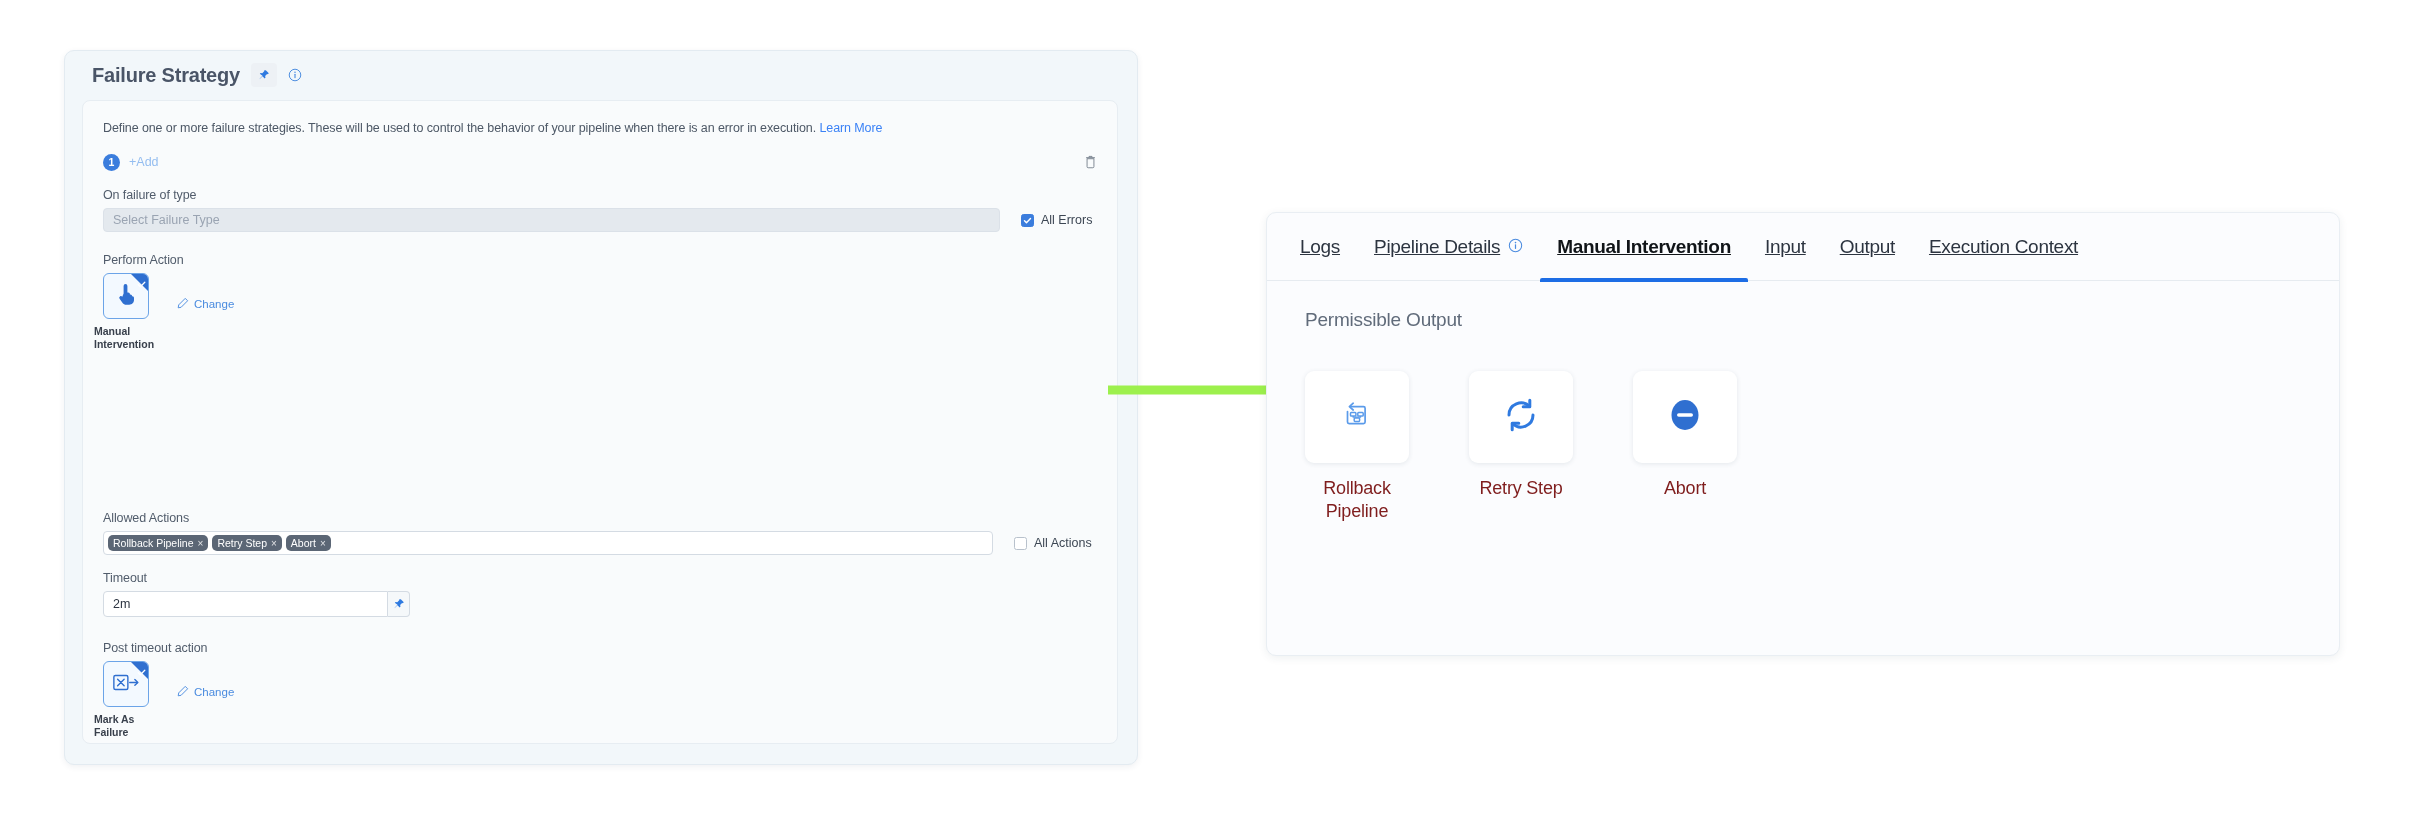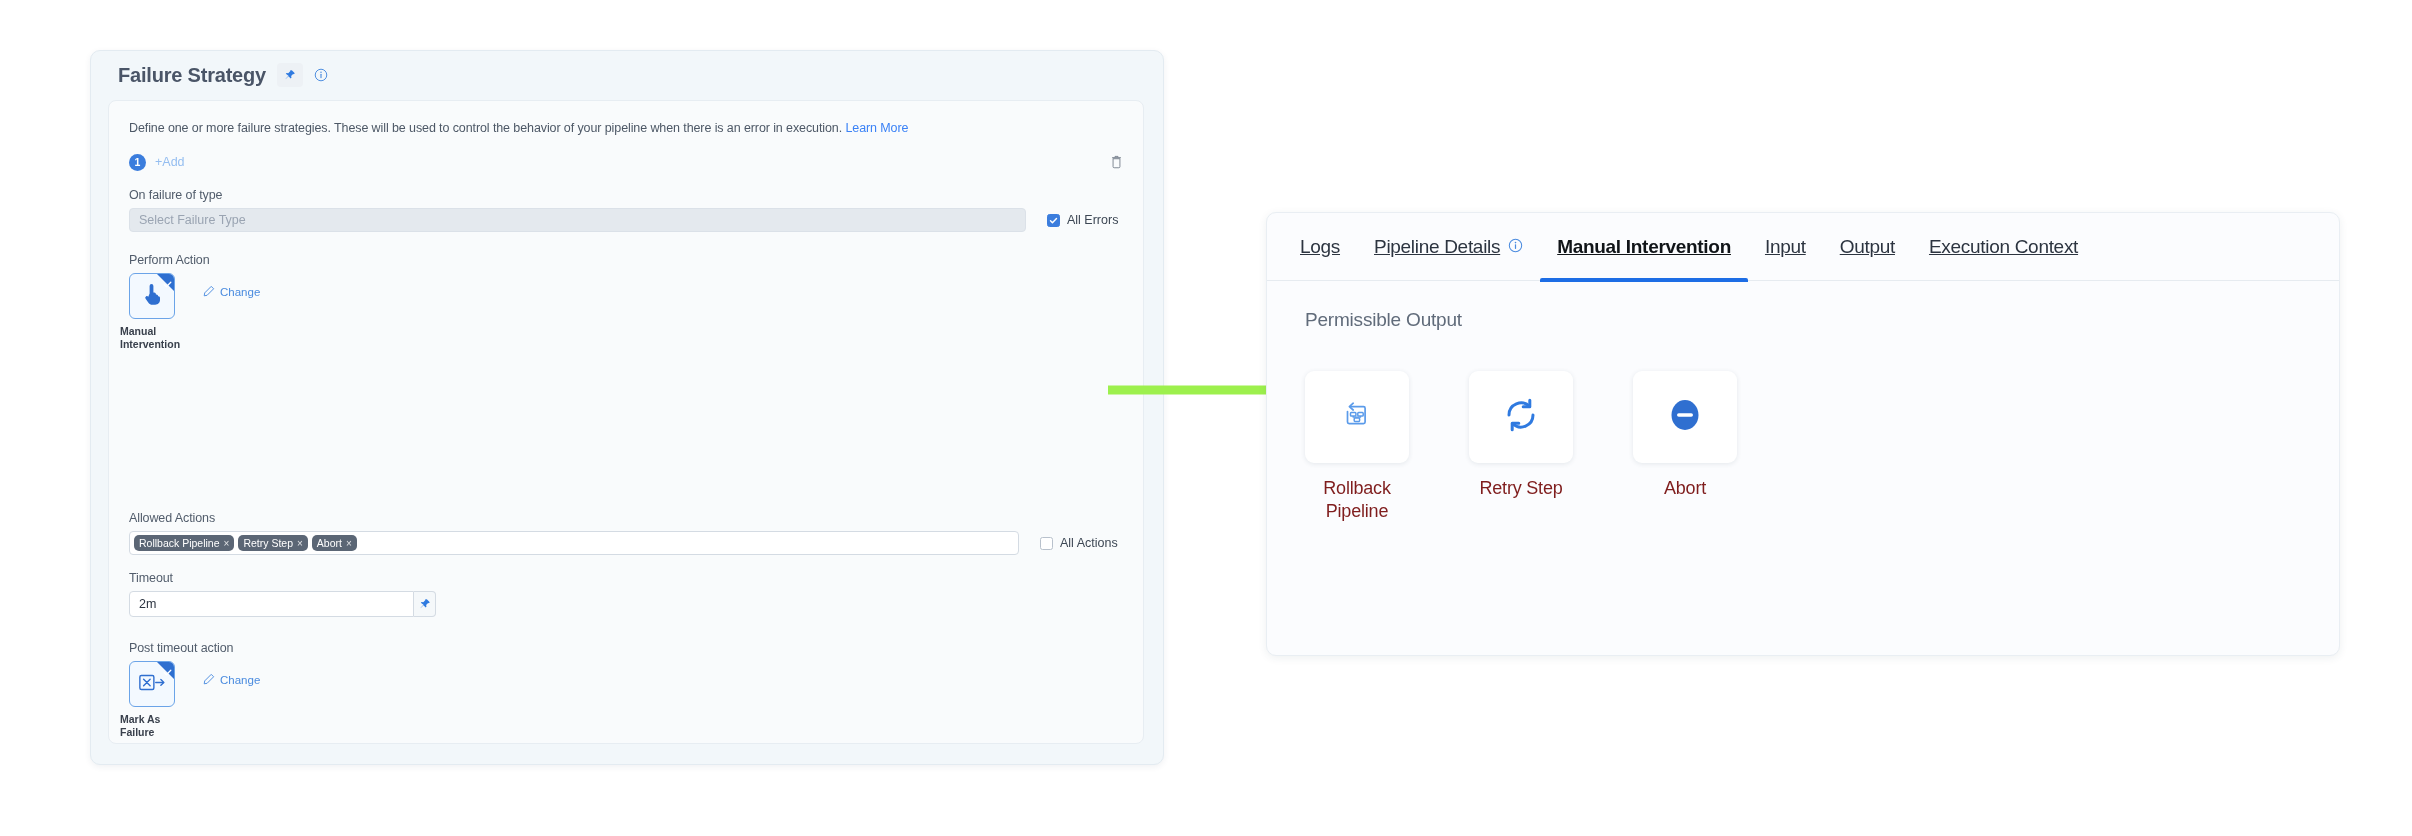--- a/index.html
+++ b/index.html
@@ -12,21 +12,21 @@
     background: #ffffff;
     font-family: "Liberation Sans", sans-serif;
     position: relative;
     overflow: hidden;
     -webkit-font-smoothing: antialiased;
   }
 
   
   .failure-card {
     position: absolute;
-    left: 90px;
+    left: 64px;
     top: 50px;
     width: 1074px;
     height: 715px;
     background: #f2f7fa;
     border: 1px solid #e3ebf1;
     border-radius: 10px;
     box-shadow: 0 2px 6px rgba(40,60,80,0.07);
     box-sizing: border-box;
   }
   .card-header {
@@ -198,21 +198,21 @@
     font-weight: bold;
     color: #39404c;
     line-height: 1.23;
     width: 62px;
     margin-left: -9px;
   }
   .change-link {
     display: flex;
     align-items: center;
     gap: 5px;
-    margin-top: 10px;
+    margin-top: 22px;
     cursor: pointer;
   }
   .change-text { font-size: 11.5px; color: #4a8bdf; }
 
   .sec-allowed { position: absolute; left: 20px; top: 410px; width: 1000px; }
   .chips-box {
     width: 890px;
     height: 24px;
     background: #ffffff;
     border: 1px solid #d4dbe3;

